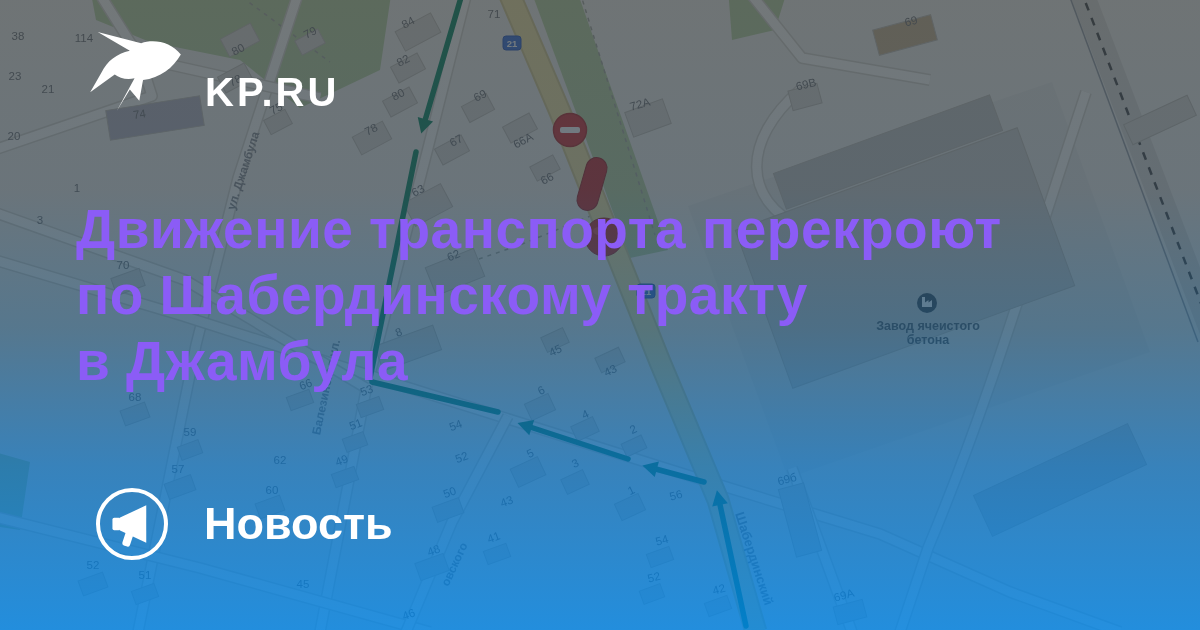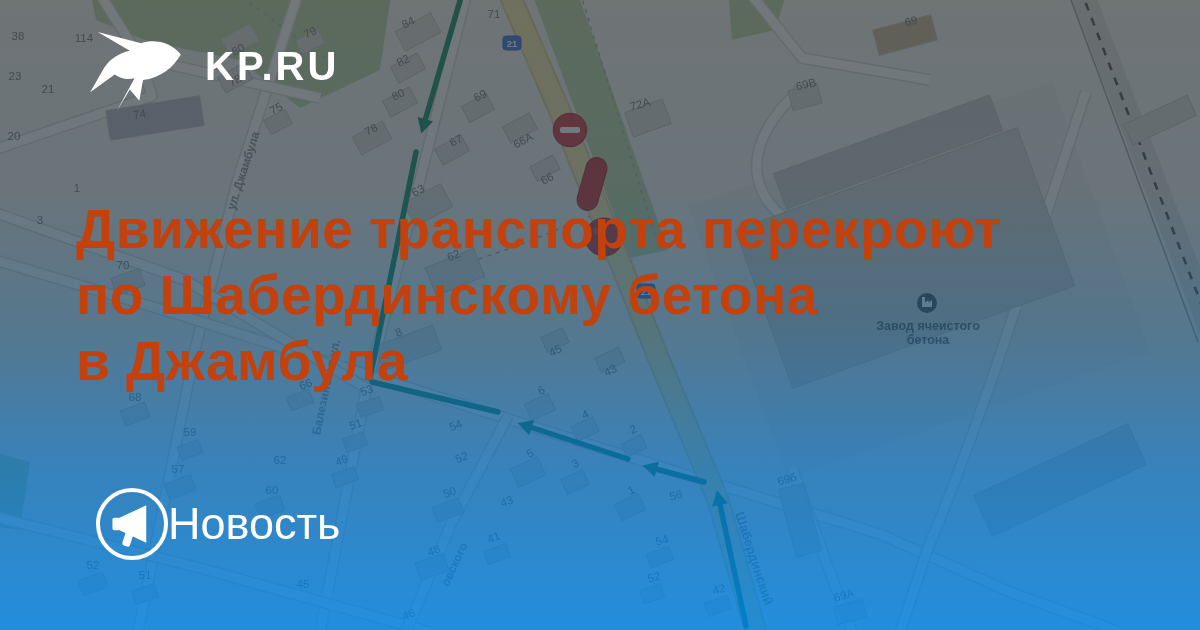--- a/index.html
+++ b/index.html
@@ -6,28 +6,28 @@
   .card{position:relative;width:1200px;height:630px;overflow:hidden;
         font-family:"Liberation Sans",sans-serif;background:#f0efe9;}
   .card svg.map{position:absolute;left:0;top:0;}
   .overlay{position:absolute;inset:0;pointer-events:none;
     background:linear-gradient(180deg,
       rgba(44,52,57,.66) 0%,
       rgba(41,56,68,.67) 30%,
       rgba(27,73,106,.72) 52%,
       rgba(10,103,175,.80) 74%,
       rgba(1,126,219,.86) 100%);}
-  .logo{position:absolute;left:88px;top:30px;display:flex;align-items:flex-start;color:#fff;}
+  .logo{position:absolute;left:88px;top:30px;display:flex;align-items:flex-end;color:#fff;}
   .logo-text{font-size:40px;font-weight:700;letter-spacing:3px;margin-left:22px;margin-top:14px;}
-  .headline{position:absolute;left:76px;top:196px;width:1020px;color:#c2410c;
+  .headline{position:absolute;left:76px;top:196px;width:1020px;color:#8b5cf6;
     font-size:55px;font-weight:700;line-height:66px;letter-spacing:.5px;}
   .news-row{position:absolute;left:96px;top:488px;display:flex;align-items:center;color:#fff;}
   .news-circle{width:72px;height:72px;border:4px solid #fff;border-radius:50%;
     box-sizing:border-box;display:flex;align-items:center;justify-content:center;}
-  .news-label{font-size:45px;font-weight:400;}
+  .news-label{font-size:45px;font-weight:700;margin-left:36px;}
 </style>
 </head>
 <body>
 
 <div class="card">
 
   <svg class="map" id="map-svg" width="1200" height="630" viewBox="0 0 1200 630">
       <path d="M90,-12 L392,-12 L380,70 L300,108 L240,60 L150,42 L96,20 Z" fill="#b9d2a0"></path>
       <path d="M728,-12 L788,-12 L775,30 L732,40 Z" fill="#b9d2a0"></path>
       <path d="M530,-12 L576,-12 L668,250 L630,258 Z" fill="#b9d2a0"></path>
@@ -209,21 +209,21 @@
 
   <div class="logo">
     <svg width="95" height="85" viewBox="0 0 100 90">
       <path fill="#ffffff" d="M98 26 C88 13 70 9 56 14 L10 2 L44 22 C30 25 20 33 14 45 L2 66 L28 47 C33 51 41 53 49 51 L30 86 L44 63 L54 75 L58 53 C76 51 90 40 98 26 Z"></path>
     </svg>
     <span class="logo-text">KP.RU</span>
   </div>
 
   <div class="headline">
     <div>Движение транспорта перекроют</div>
-    <div>по Шабердинскому бетона</div>
+    <div>по Шабердинскому тракту</div>
     <div>в Джамбула</div>
   </div>
 
   <div class="news-row">
     <div class="news-circle">
       <svg width="72" height="72" viewBox="0 0 72 72">
         <polygon points="22,29 52,15 52,57 22,43" fill="#ffffff"></polygon>
         <rect x="14" y="29" width="9" height="14" rx="2" fill="#ffffff"></rect>
         <rect x="27" y="44" width="9" height="17" rx="2.5" fill="#ffffff" transform="rotate(18 31 52)"></rect>
       </svg>

